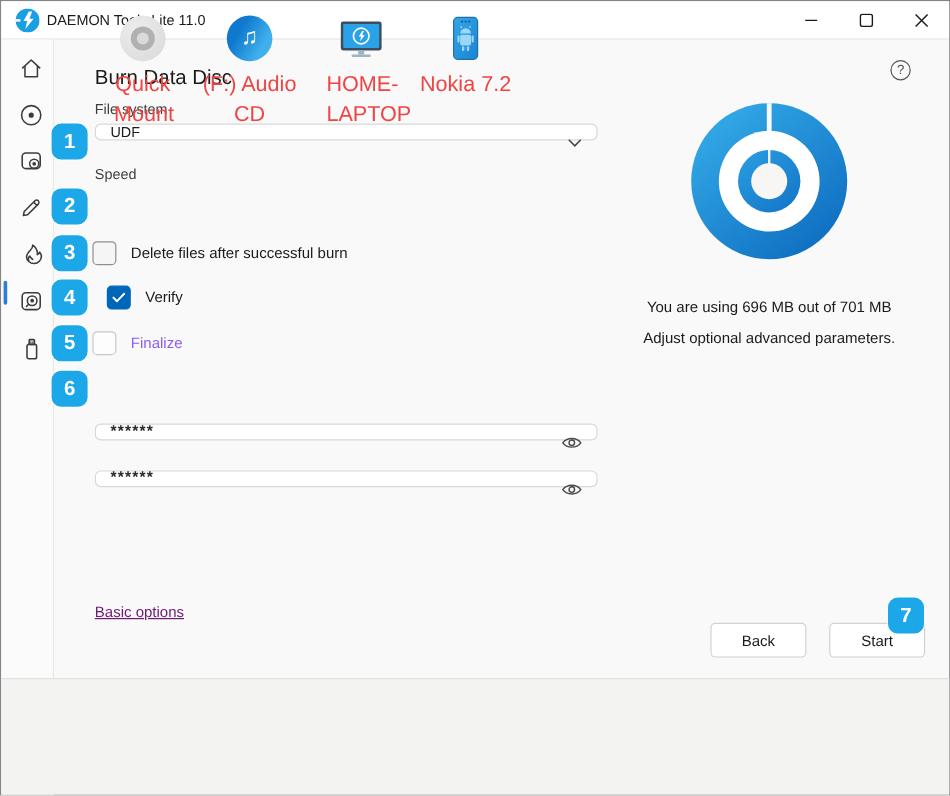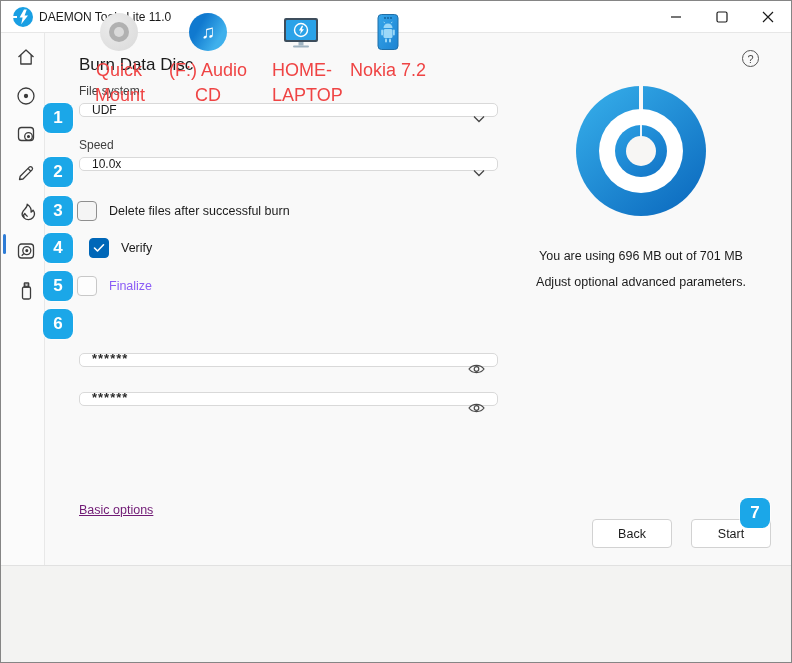--- a/index.html
+++ b/index.html
@@ -178,28 +178,20 @@
   <div class="select-box" style="top:102px;">
     <span>UDF</span>
     <span class="chev">
       <svg width="12" height="8" viewBox="0 0 12 8" fill="none" stroke="#454545" stroke-width="1.3">
           <path d="M1 1.5 L6 6.5 L11 1.5"></path>
         </svg>
     </span>
   </div>
 
   <div class="field-label" style="top:137px;">Speed</div>
-  <div class="select-box" style="top:156px;">
-    <span>10.0x</span>
-    <span class="chev">
-      <svg width="12" height="8" viewBox="0 0 12 8" fill="none" stroke="#454545" stroke-width="1.3">
-          <path d="M1 1.5 L6 6.5 L11 1.5"></path>
-        </svg>
-    </span>
-  </div>
 
   <div class="cb-row" style="top:200px;">
     <div class="cb-box cb-unchecked"></div>
     <div class="cb-label">Delete files after successful burn</div>
   </div>
   <div class="cb-row" style="top:237px;margin-left:12px;">
     <div class="cb-box cb-checked">
       <svg width="12" height="10" viewBox="0 0 12 10" fill="none" stroke="#ffffff" stroke-width="1.6" stroke-linecap="round" stroke-linejoin="round">
           <path d="M1.5 5 L4.5 8 L10.5 1.8"></path>
         </svg>

